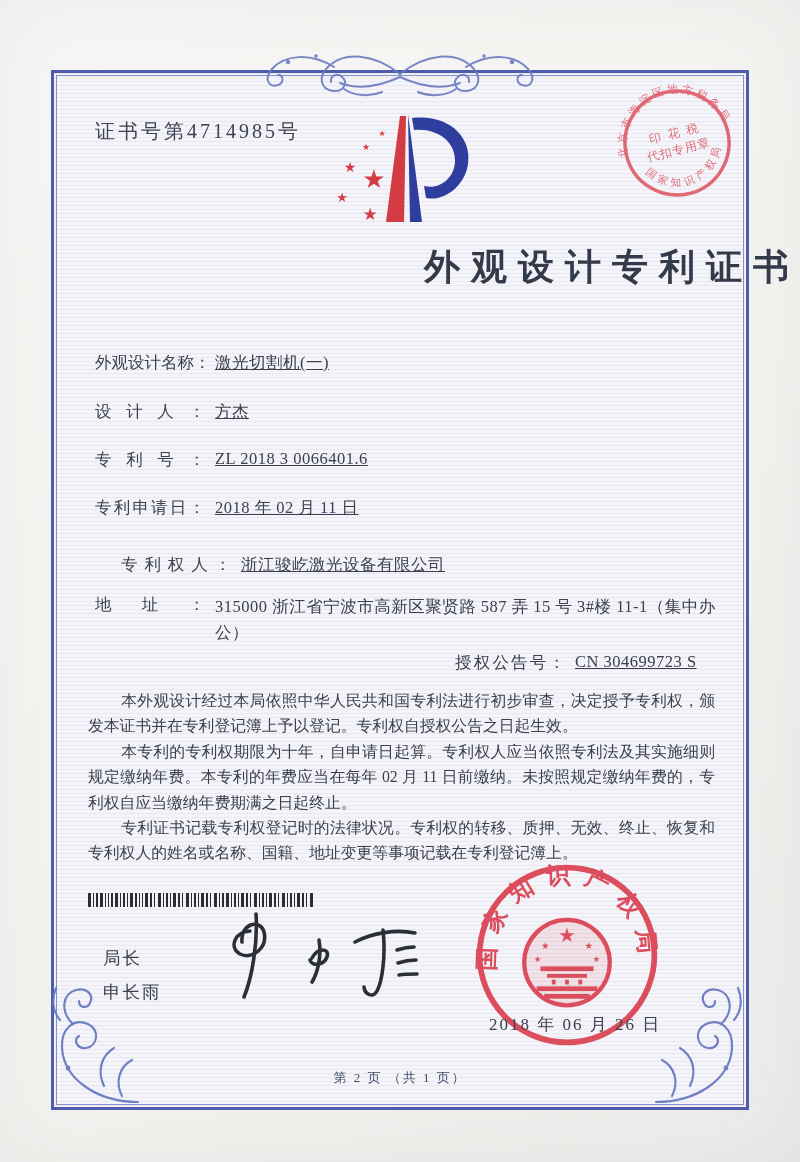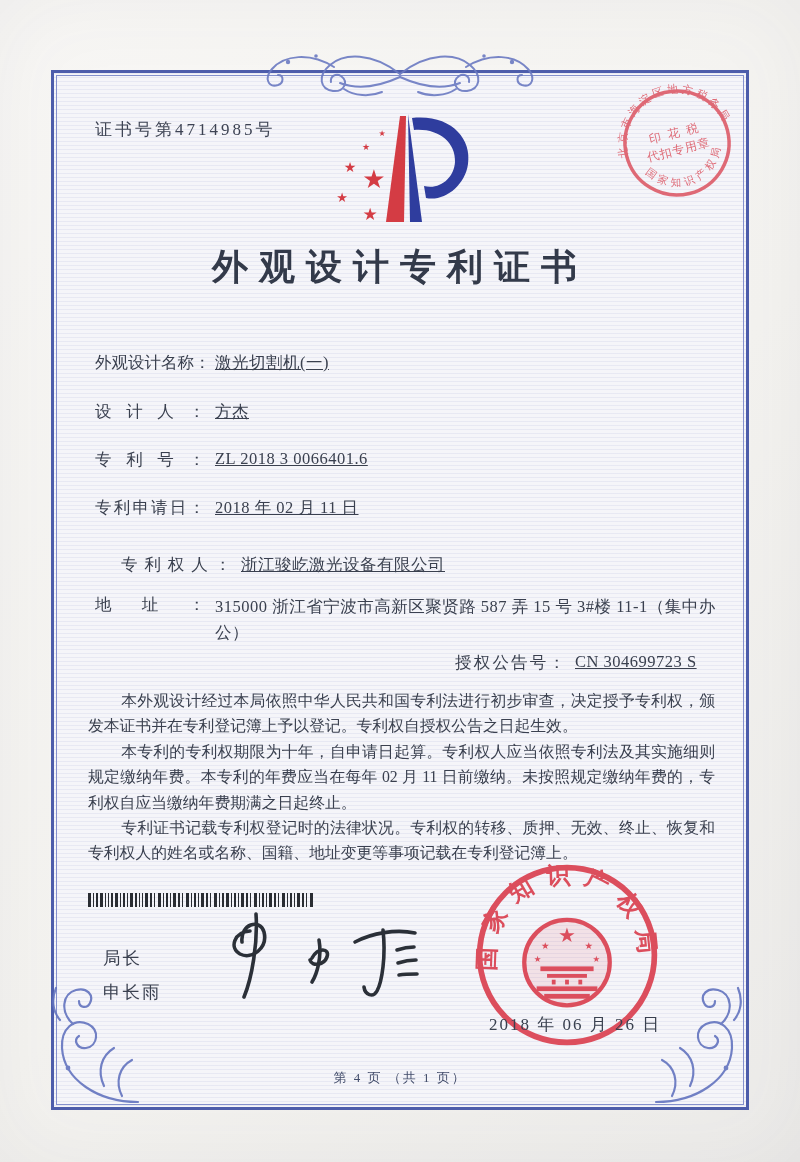--- a/index.html
+++ b/index.html
@@ -15,23 +15,23 @@
   }
   .frame {
     position:absolute; left:51px; top:70px; width:692px; height:1034px;
     border:3px solid #4d5dab;
     background:
       repeating-linear-gradient(180deg, rgba(112,122,190,0.10) 0 1px, rgba(255,255,255,0) 1px 4px),
       #f5f5f9;
   }
   .frame-inner { position:absolute; inset:2px; border:1px solid #8490cc; pointer-events:none; }
   .abs { position:absolute; }
-  .cert-no { left:95px; top:118px; font-size:17px; letter-spacing:3px; color:#3d4353; }
+  .cert-no { left:95px; top:118px; font-size:20px; letter-spacing:3px; color:#3d4353; }
   .title {
-    left:0; top:243px; width:800px; text-align:center;
+    left:0; top:243px; width:800px; text-align:right;
     font-size:36px; font-weight:600; letter-spacing:11px; color:#333a4a;
   }
   .row { left:95px; font-size:16.5px; color:#3a404f; white-space:nowrap;text-decoration:underline; }
   .row .lbl {
     display:inline-block; width:110px;
     text-align:justify; text-align-last:justify; -moz-text-align-last:justify;
     vertical-align:top;
   }
   .row .val { margin-left:10px; letter-spacing:0.5px; }
   .row .val.wrap { display:inline-block; width:516px; white-space:normal; line-height:26px; letter-spacing:0.5px; vertical-align:top; }
@@ -255,15 +255,15 @@
           <rect x="112" y="126" width="4" height="5"></rect>
           <rect x="68" y="133" width="64" height="5"></rect>
           <rect x="76" y="141" width="48" height="5"></rect>
         </g>
       </g>
     </g>
   </svg>
 
   <div class="abs seal-date">2018 年 06 月 26 日</div>
 
-  <div class="abs footer">第 4 页 （共 1 页）</div>
+  <div class="abs footer">第 2 页 （共 1 页）</div>
 
 </div>
 
 </body></html>

